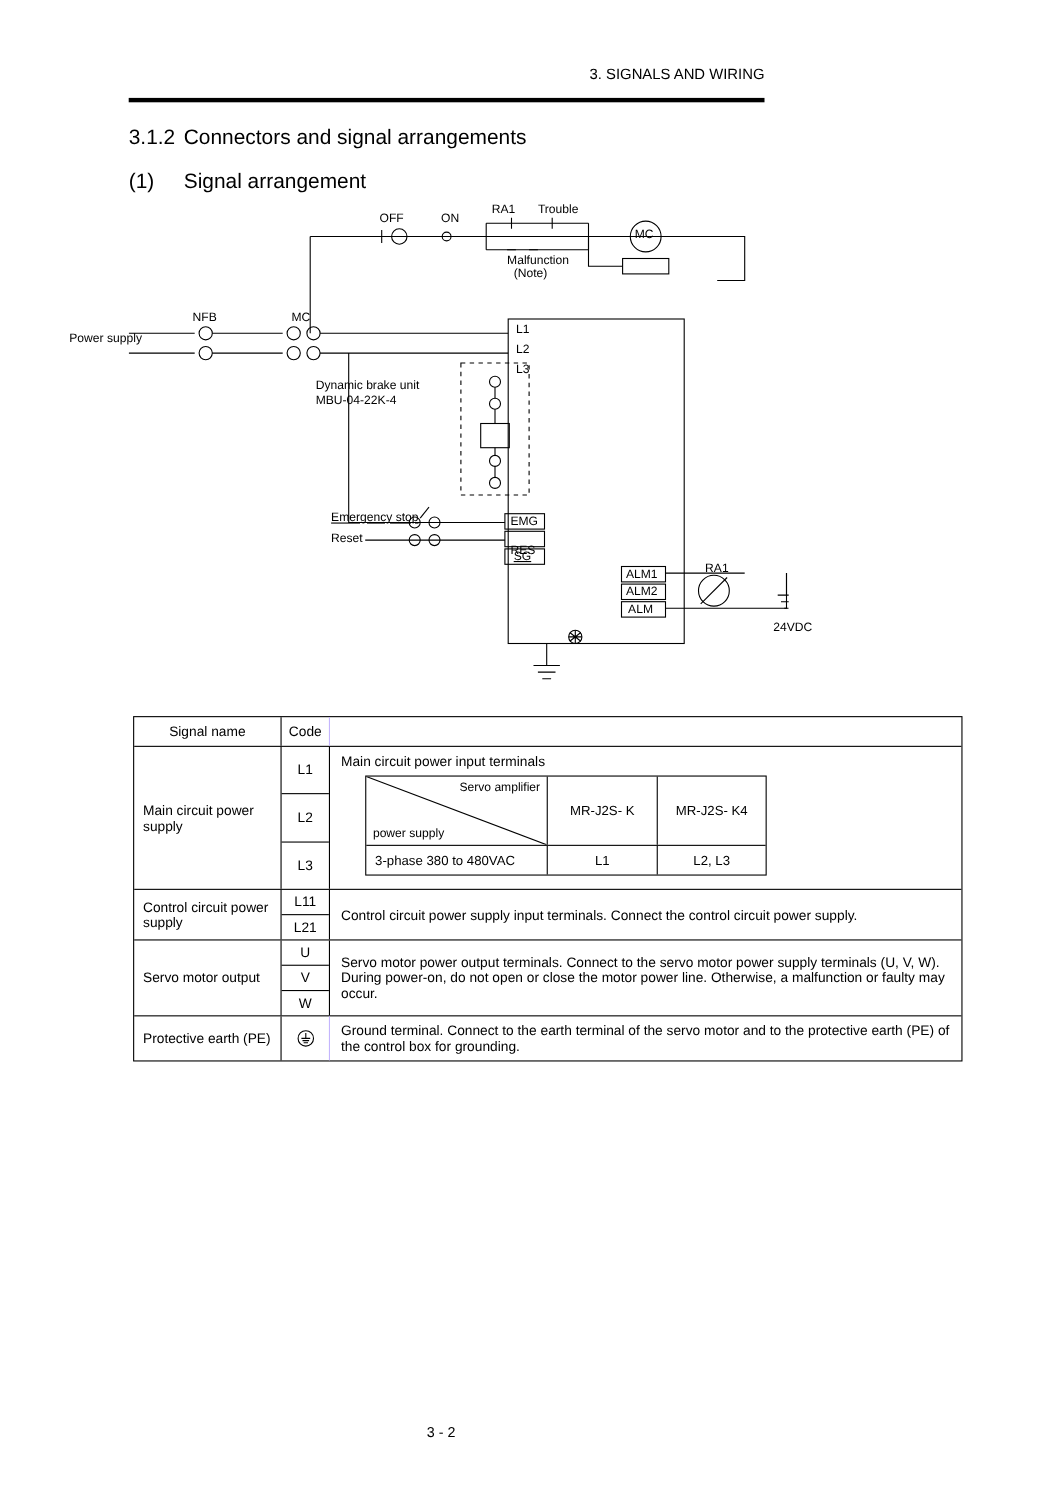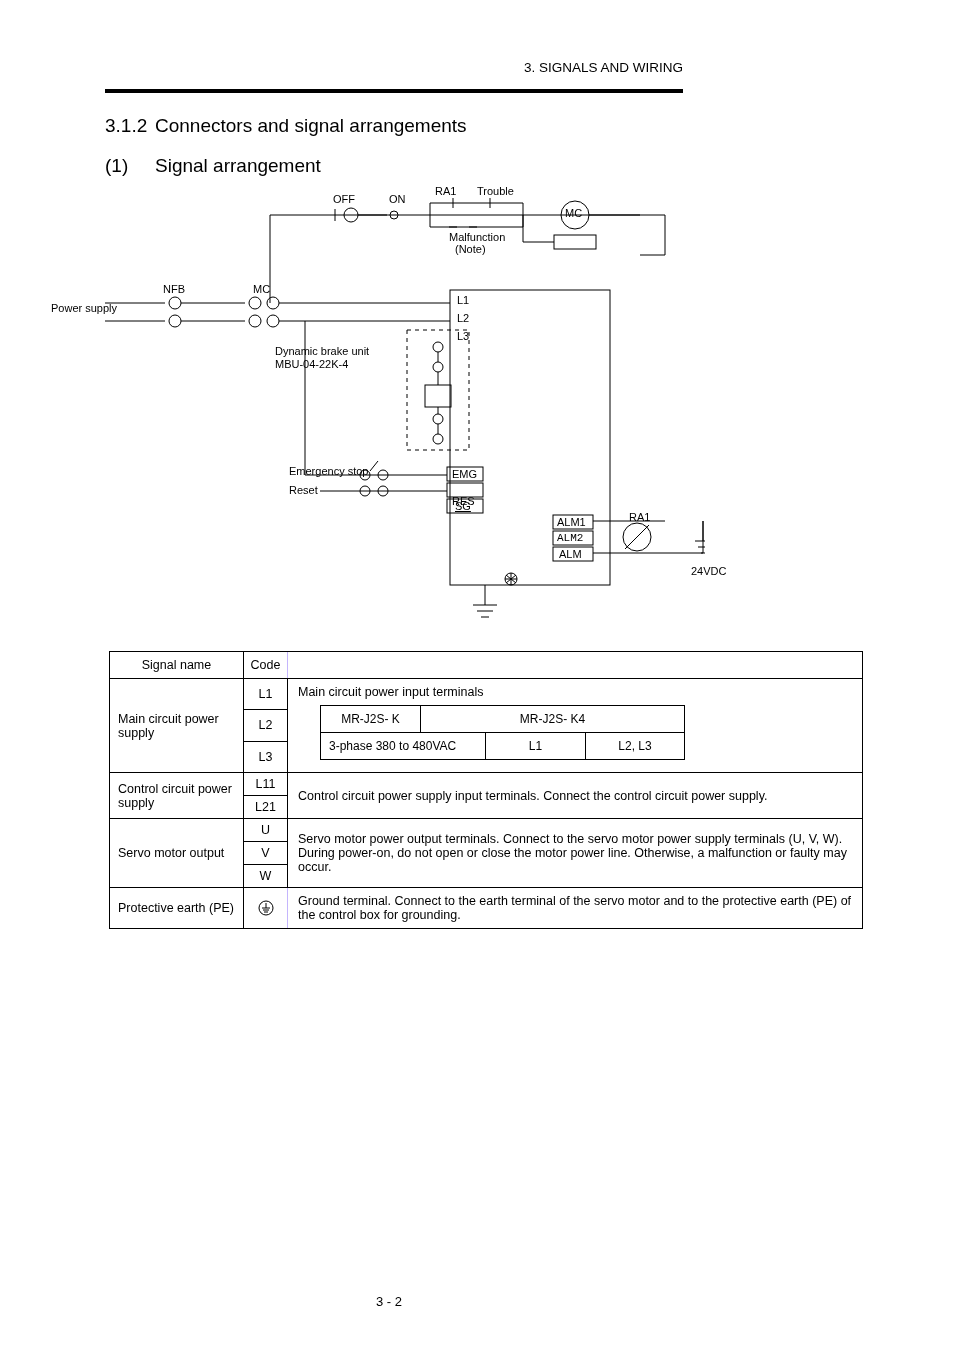--- a/index.html
+++ b/index.html
@@ -8,20 +8,21 @@
     background: #fff;
     font-family: Arial, "Helvetica Neue", sans-serif;
     font-size: 13px;
     color: #000;
   }
   .page {
     width: 778px;
     height: 1351px;
     position: relative;
     padding: 60px 95px 36px 105px;
+    margin-left: 12px;
   }
   .header-rule {
     border-top: 4px solid #000;
     margin-top: 14px;
   }
   .section-row {
     display: flex;
     margin-top: 10px;
     font-size: 19px;
   }
@@ -188,28 +189,28 @@
     <span class="lbl" style="left:148px; top:88px;">MC</span>
     <span class="lbl" style="left:-54px; top:107px;">Power supply</span>
 
     <span class="lbl" style="left:352px; top:99px;">L1</span>
     <span class="lbl" style="left:352px; top:117px;">L2</span>
     <span class="lbl" style="left:352px; top:135px;">L3</span>
 
     <span class="lbl" style="left:170px; top:150px;">Dynamic brake unit</span>
     <span class="lbl" style="left:170px; top:163px;">MBU-04-22K-4</span>
 
-    <span class="lbl" style="left:184px; top:270px;">Emergency stop</span>
+    <span class="lbl" style="left:184px; top:270px;text-decoration:underline;">Emergency stop</span>
     <span class="lbl" style="left:184px; top:289px;">Reset</span>
     <span class="lbl" style="left:347px; top:273px;">EMG</span>
     <span class="lbl" style="left:347px; top:300px;">RES</span>
     <span class="lbl" style="left:350px; top:305px;text-decoration:underline;">SG</span>
 
     <span class="lbl" style="left:452px; top:321px;">ALM1</span>
-    <span class="lbl" style="left:452px; top:337px;font-family:Liberation Mono, monospace;">ALM2</span>
+    <span class="lbl" style="left:452px; top:337px;">ALM2</span>
     <span class="lbl" style="left:454px; top:353px;">ALM</span>
     <span class="lbl" style="left:524px; top:316px;">RA1</span>
     <span class="lbl" style="left:586px; top:370px;">24VDC</span>
   </div>
 
   <div class="tbl-outer">
 
     <div class="row">
       <div class="c1" style="justify-content:center;">Signal name</div>
       <div class="c2">Code</div>
@@ -219,20 +220,27 @@
       <div class="c1">Main circuit power supply</div>
       <div class="c2-stack">
         <div class="c2i">L1</div>
         <div class="c2i">L2</div>
         <div class="c2i">L3</div>
       </div>
       <div class="c3">
         <div>Main circuit power input terminals</div>
         <div class="inner-tbl">
           <div class="irow">
+            <div class="ic1 diag-cell">
+              <svg class="diag-line" viewBox="0 0 165 62" preserveAspectRatio="none">
+                  <line x1="0" y1="0" x2="165" y2="62" stroke="#000" stroke-width="1"></line>
+                </svg>
+              <span class="top-right">Servo amplifier</span>
+              <span class="bot-left">power supply</span>
+            </div>
             <div class="ic2">MR-J2S- K</div>
             <div class="ic3">MR-J2S- K4</div>
           </div>
           <div class="irow">
             <div class="ic1 plain">3-phase 380 to 480VAC</div>
             <div class="ic2">L1</div>
             <div class="ic3">L2, L3</div>
           </div>
         </div>
       </div>

